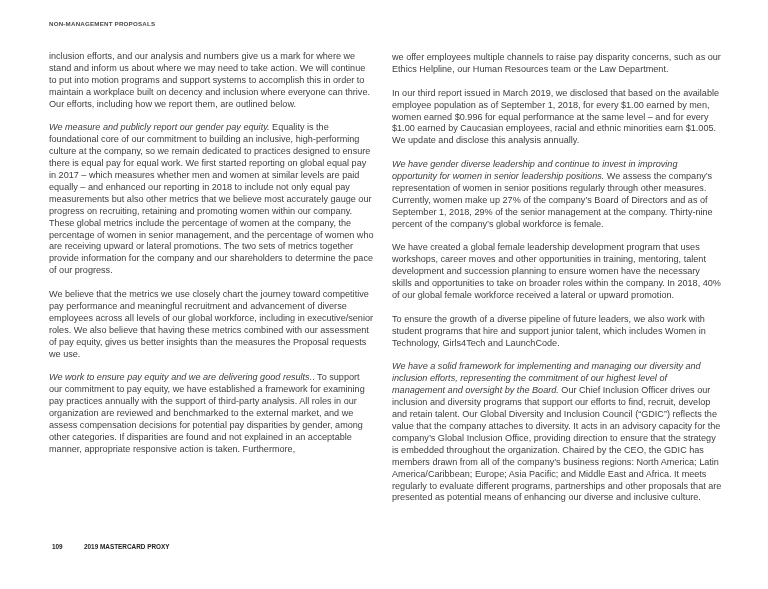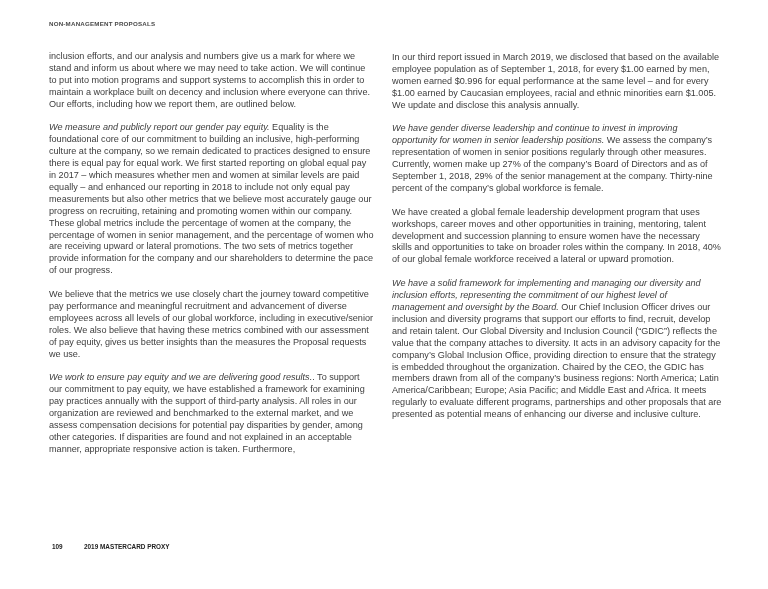--- a/index.html
+++ b/index.html
@@ -32,21 +32,23 @@
 <div class="header">NON-MANAGEMENT PROPOSALS</div>
 
 <div class="col left">
   <p>inclusion efforts, and our analysis and numbers give us a mark for where we stand and inform us about where we may need to take action. We will continue to put into motion programs and support systems to accomplish this in order to maintain a workplace built on decency and inclusion where everyone can thrive. Our efforts, including how we report them, are outlined below.</p>
   <p><em>We measure and publicly report our gender pay equity.</em><span> Equality is the foundational core of our commitment to building an inclusive, high-performing culture at the company, so we remain dedicated to practices designed to ensure there is equal pay for equal work. We first started reporting on global equal pay in 2017 – which measures whether men and women at similar levels are paid equally – and enhanced our reporting in 2018 to include not only equal pay measurements but also other metrics that we believe most accurately gauge our progress on recruiting, retaining and promoting women within our company. These global metrics include the percentage of women at the company, the percentage of women in senior management, and the percentage of women who are receiving upward or lateral promotions. The two sets of metrics together provide information for the company and our shareholders to determine the pace of our progress.</span></p>
   <p>We believe that the metrics we use closely chart the journey toward competitive pay performance and meaningful recruitment and advancement of diverse employees across all levels of our global workforce, including in executive/senior roles. We also believe that having these metrics combined with our assessment of pay equity, gives us better insights than the measures the Proposal requests we use.</p>
   <p><em>We work to ensure pay equity and we are delivering good results.</em><span>. To support our commitment to pay equity, we have established a framework for examining pay practices annually with the support of third-party analysis. All roles in our organization are reviewed and benchmarked to the external market, and we assess compensation decisions for potential pay disparities by gender, among other categories. If disparities are found and not explained in an acceptable manner, appropriate responsive action is taken. Furthermore,</span></p>
 </div>
 
 <div class="col right">
+  <p>we offer employees multiple channels to raise pay disparity concerns, such as our Ethics Helpline, our Human Resources team or the Law Department.</p>
   <p>In our third report issued in March 2019, we disclosed that based on the available employee population as of September 1, 2018, for every $1.00 earned by men, women earned $0.996 for equal performance at the same level – and for every $1.00 earned by Caucasian employees, racial and ethnic minorities earn $1.005. We update and disclose this analysis annually.</p>
   <p><em>We have gender diverse leadership and continue to invest in improving opportunity for women in senior leadership positions.</em><span> We assess the company’s representation of women in senior positions regularly through other measures. Currently, women make up 27% of the company’s Board of Directors and as of September 1, 2018, 29% of the senior management at the company. Thirty-nine percent of the company’s global workforce is female.</span></p>
   <p>We have created a global female leadership development program that uses workshops, career moves and other opportunities in training, mentoring, talent development and succession planning to ensure women have the necessary skills and opportunities to take on broader roles within the company. In 2018, 40% of our global female workforce received a lateral or upward promotion.</p>
+  <p>To ensure the growth of a diverse pipeline of future leaders, we also work with student programs that hire and support junior talent, which includes Women in Technology, Girls4Tech and LaunchCode.</p>
   <p><em>We have a solid framework for implementing and managing our diversity and inclusion efforts, representing the commitment of our highest level of management and oversight by the Board.</em><span> Our Chief Inclusion Officer drives our inclusion and diversity programs that support our efforts to find, recruit, develop and retain talent. Our Global Diversity and Inclusion Council (“GDIC”) reflects the value that the company attaches to diversity. It acts in an advisory capacity for the company’s Global Inclusion Office, providing direction to ensure that the strategy is embedded throughout the organization. Chaired by the CEO, the GDIC has members drawn from all of the company’s business regions: North America; Latin America/Caribbean; Europe; Asia Pacific; and Middle East and Africa. It meets regularly to evaluate different programs, partnerships and other proposals that are presented as potential means of enhancing our diverse and inclusive culture.</span></p>
 </div>
 
 <div class="footer">
   <span class="num">109</span><span>2019 MASTERCARD PROXY</span>
 </div>
 
 </body></html>

